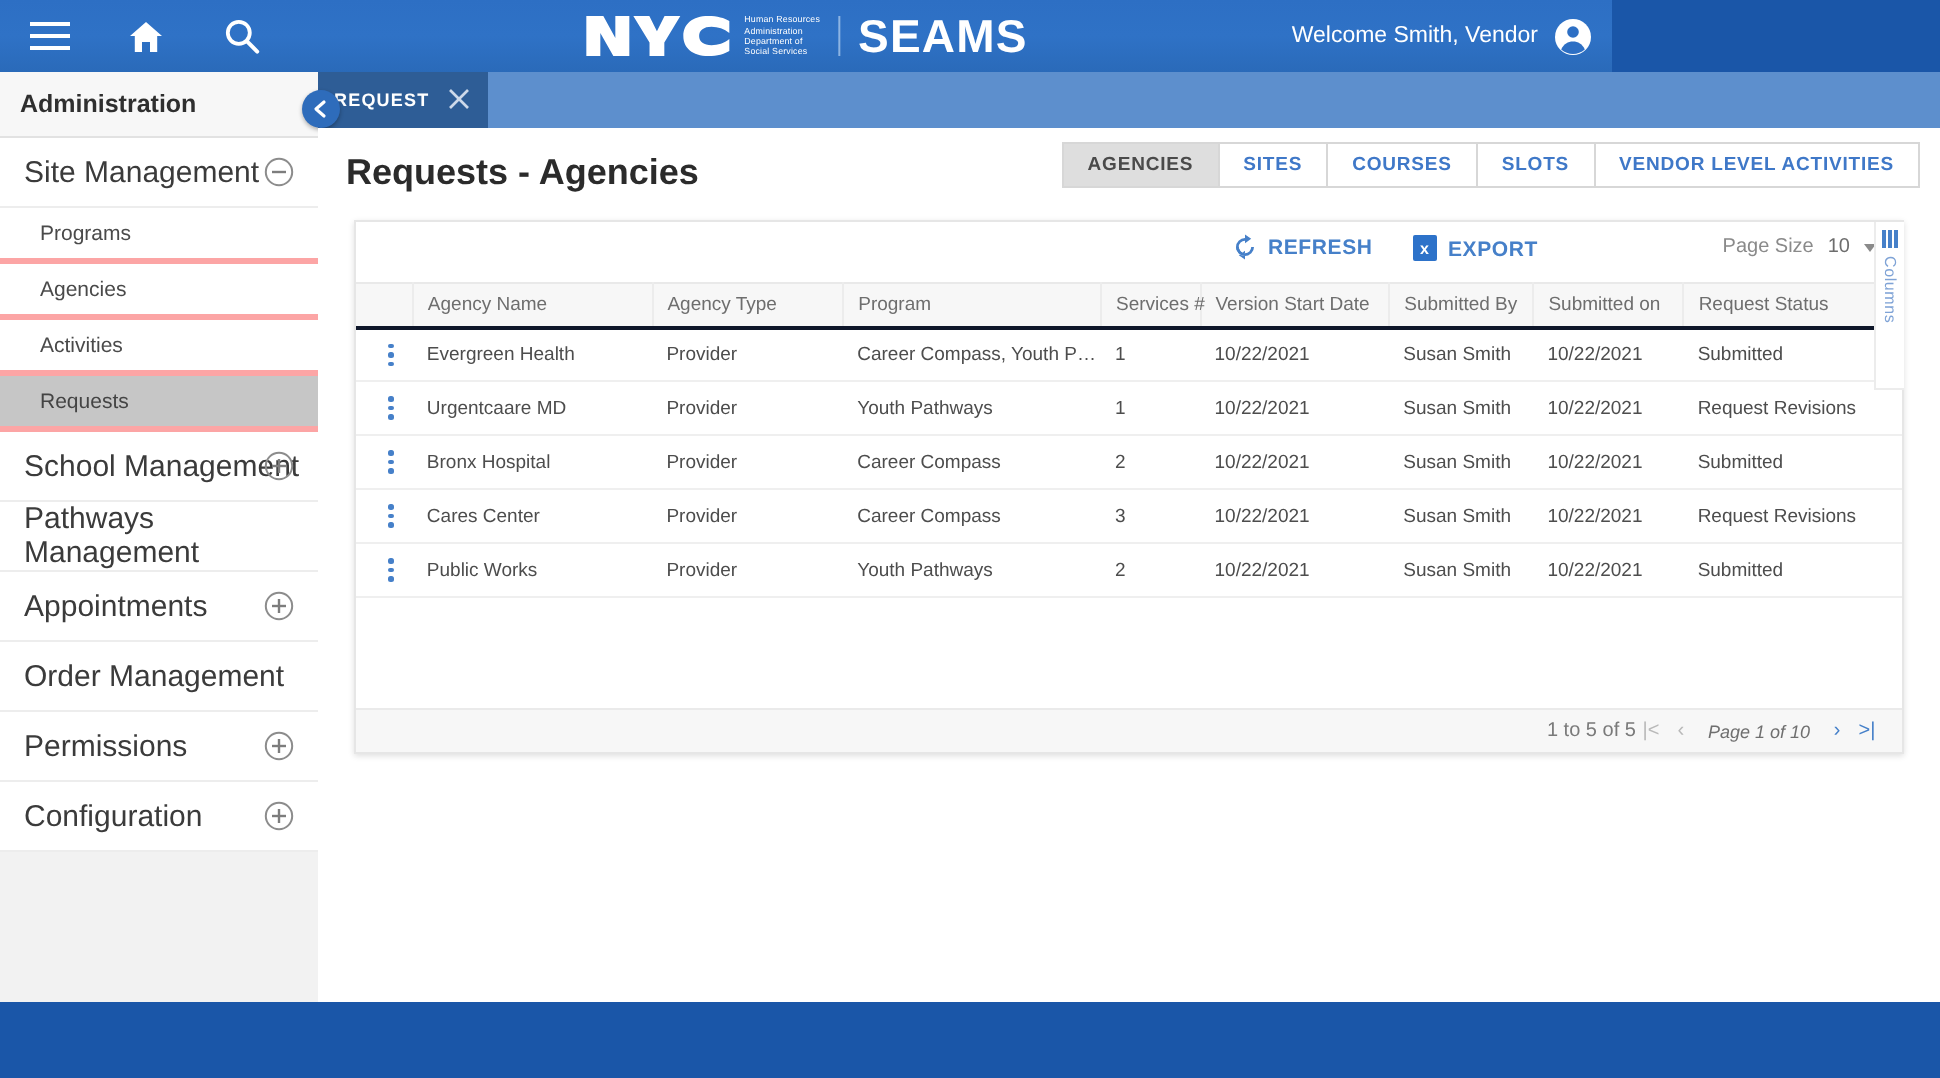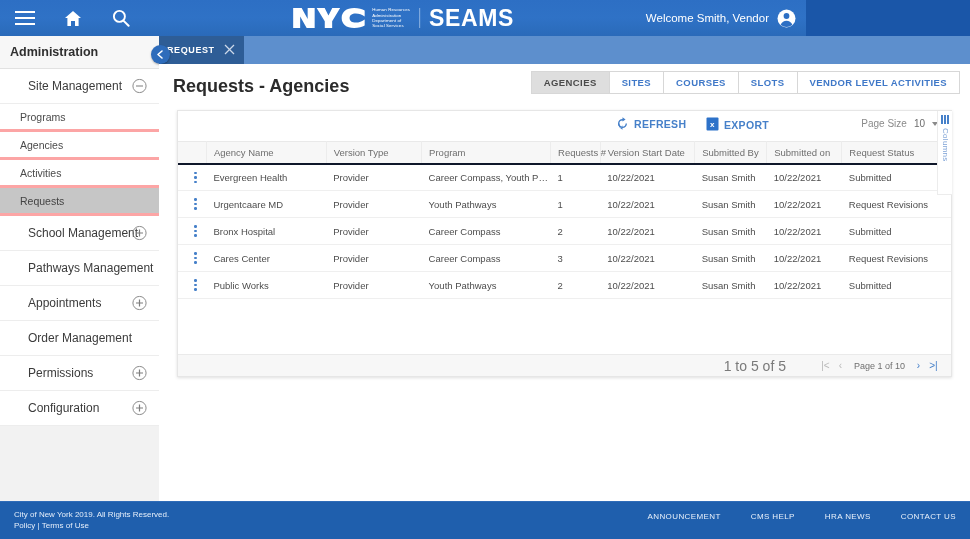--- a/index.html
+++ b/index.html
@@ -66,21 +66,21 @@
   .collapse-btn{
     position:absolute; right:-11px; top:9px; width:19px; height:19px; border-radius:50%;
     background:#2e6cbb; color:#fff; display:flex; align-items:center; justify-content:center;
     box-shadow:0 1px 2px rgba(0,0,0,.3); cursor:pointer;
   }
   .sb-list{ background:#ffffff; }
   .sb-item{
     position:relative; height:35px; display:flex; align-items:center;
     border-bottom:1px solid #ededed; background:#fff; cursor:pointer;
   }
-  .sb-item .lbl{ font-size:12px; color:#3b3b3b; padding-left:28px; }
+  .sb-item .lbl{ font-size:15px; color:#3b3b3b; padding-left:12px; }
   .sb-item.sub{ height:28px; background:#fff; border-bottom:3px solid #fca5a5; }
   .sb-item.sub .lbl{ padding-left:20px; font-size:10.5px; color:#4a4a4a; }
   .sb-item.sub.active{ background:#c6c6c6; }
   .sb-item.sub.active .lbl{ color:#444; }
   .pm-icon{
     position:absolute; right:12px; top:50%; transform:translateY(-50%);
     width:15px; height:15px;
   }
 
   
@@ -138,25 +138,25 @@
     overflow:hidden; text-overflow:ellipsis;
   }
   .kebab{ display:flex; flex-direction:column; gap:2px; align-items:center; cursor:pointer; }
   .kebab i{ width:2.5px; height:2.5px; border-radius:50%; background:#4680c9; display:block; }
 
   .grid-footer{
     position:absolute; left:0; bottom:0; width:100%; height:22px;
     background:#f7f7f7; border-top:1px solid #eaeaea; display:flex;
     align-items:center; justify-content:flex-end; padding-right:10px; gap:0;
   }
-  .range{ font-size:14px; color:#7a7a7a; margin-right:32px; }
+  .range{ font-size:10px; color:#7a7a7a; }
   .pg-btn{ width:15px; height:15px; display:flex; align-items:center; justify-content:center;
     font-size:10px; color:#4680c9; cursor:pointer; }
   .pg-btn.dis{ color:#b9b9b9; cursor:default; }
-  .pg-label{ font-size:9px; color:#6f6f6f; margin:0 6px; }
+  .pg-label{ font-size:9px; color:#6f6f6f; margin:0 6px;font-style:italic; }
 
   
   .col-handle{
     position:absolute; right:-1px; top:0; width:15px; height:84px;
     background:#fff; border-left:1px solid #ececec; border-bottom:1px solid #ececec;
     display:flex; flex-direction:column; align-items:center; padding-top:4px; cursor:pointer;
   }
   .col-handle .bars{ display:flex; gap:1.5px; margin-bottom:4px; }
   .col-handle .bars i{ width:1.5px; height:9px; background:#4680c9; display:block; }
   .col-handle .vtext{
@@ -357,23 +357,23 @@
           <col style="width:49px">
           <col style="width:93px">
           <col style="width:71px">
           <col style="width:74px">
           <col style="width:107px">
         </colgroup>
         <thead>
           <tr id="grid-head-row">
             <th class="kebab-col"></th>
           <th>Agency Name</th>
-              <th>Version Type</th>
+              <th>Agency Type</th>
               <th>Program</th>
-              <th>Requests #</th>
+              <th>Services #</th>
               <th>Version Start Date</th>
               <th>Submitted By</th>
               <th>Submitted on</th>
               <th>Request Status</th>
             </tr>
         </thead>
         <tbody id="grid-body">
             <tr>
               <td>
                 <span class="kebab">
@@ -476,30 +476,14 @@
         <span class="pg-btn dis">|&lt;</span>
         <span class="pg-btn dis">‹</span>
         <span class="pg-label">Page 1 of 10</span>
         <span class="pg-btn">›</span>
         <span class="pg-btn">&gt;|</span>
       </div>
 
     </div>
   </div>
 
-  <div class="footer">
-    <div class="f-left">
-      <div>City of New York 2019. All Rights Reserved.</div>
-      <div>
-        <a>Policy</a>
-        <span>|</span>
-        <a>Terms of Use</a>
-      </div>
-    </div>
-    <div class="f-links" id="footer-links">
-        <span>ANNOUNCEMENT</span>
-        <span>CMS HELP</span>
-        <span>HRA NEWS</span>
-        <span>CONTACT US</span>
-      </div>
-  </div>
 
 </div>
 
 </body></html>

